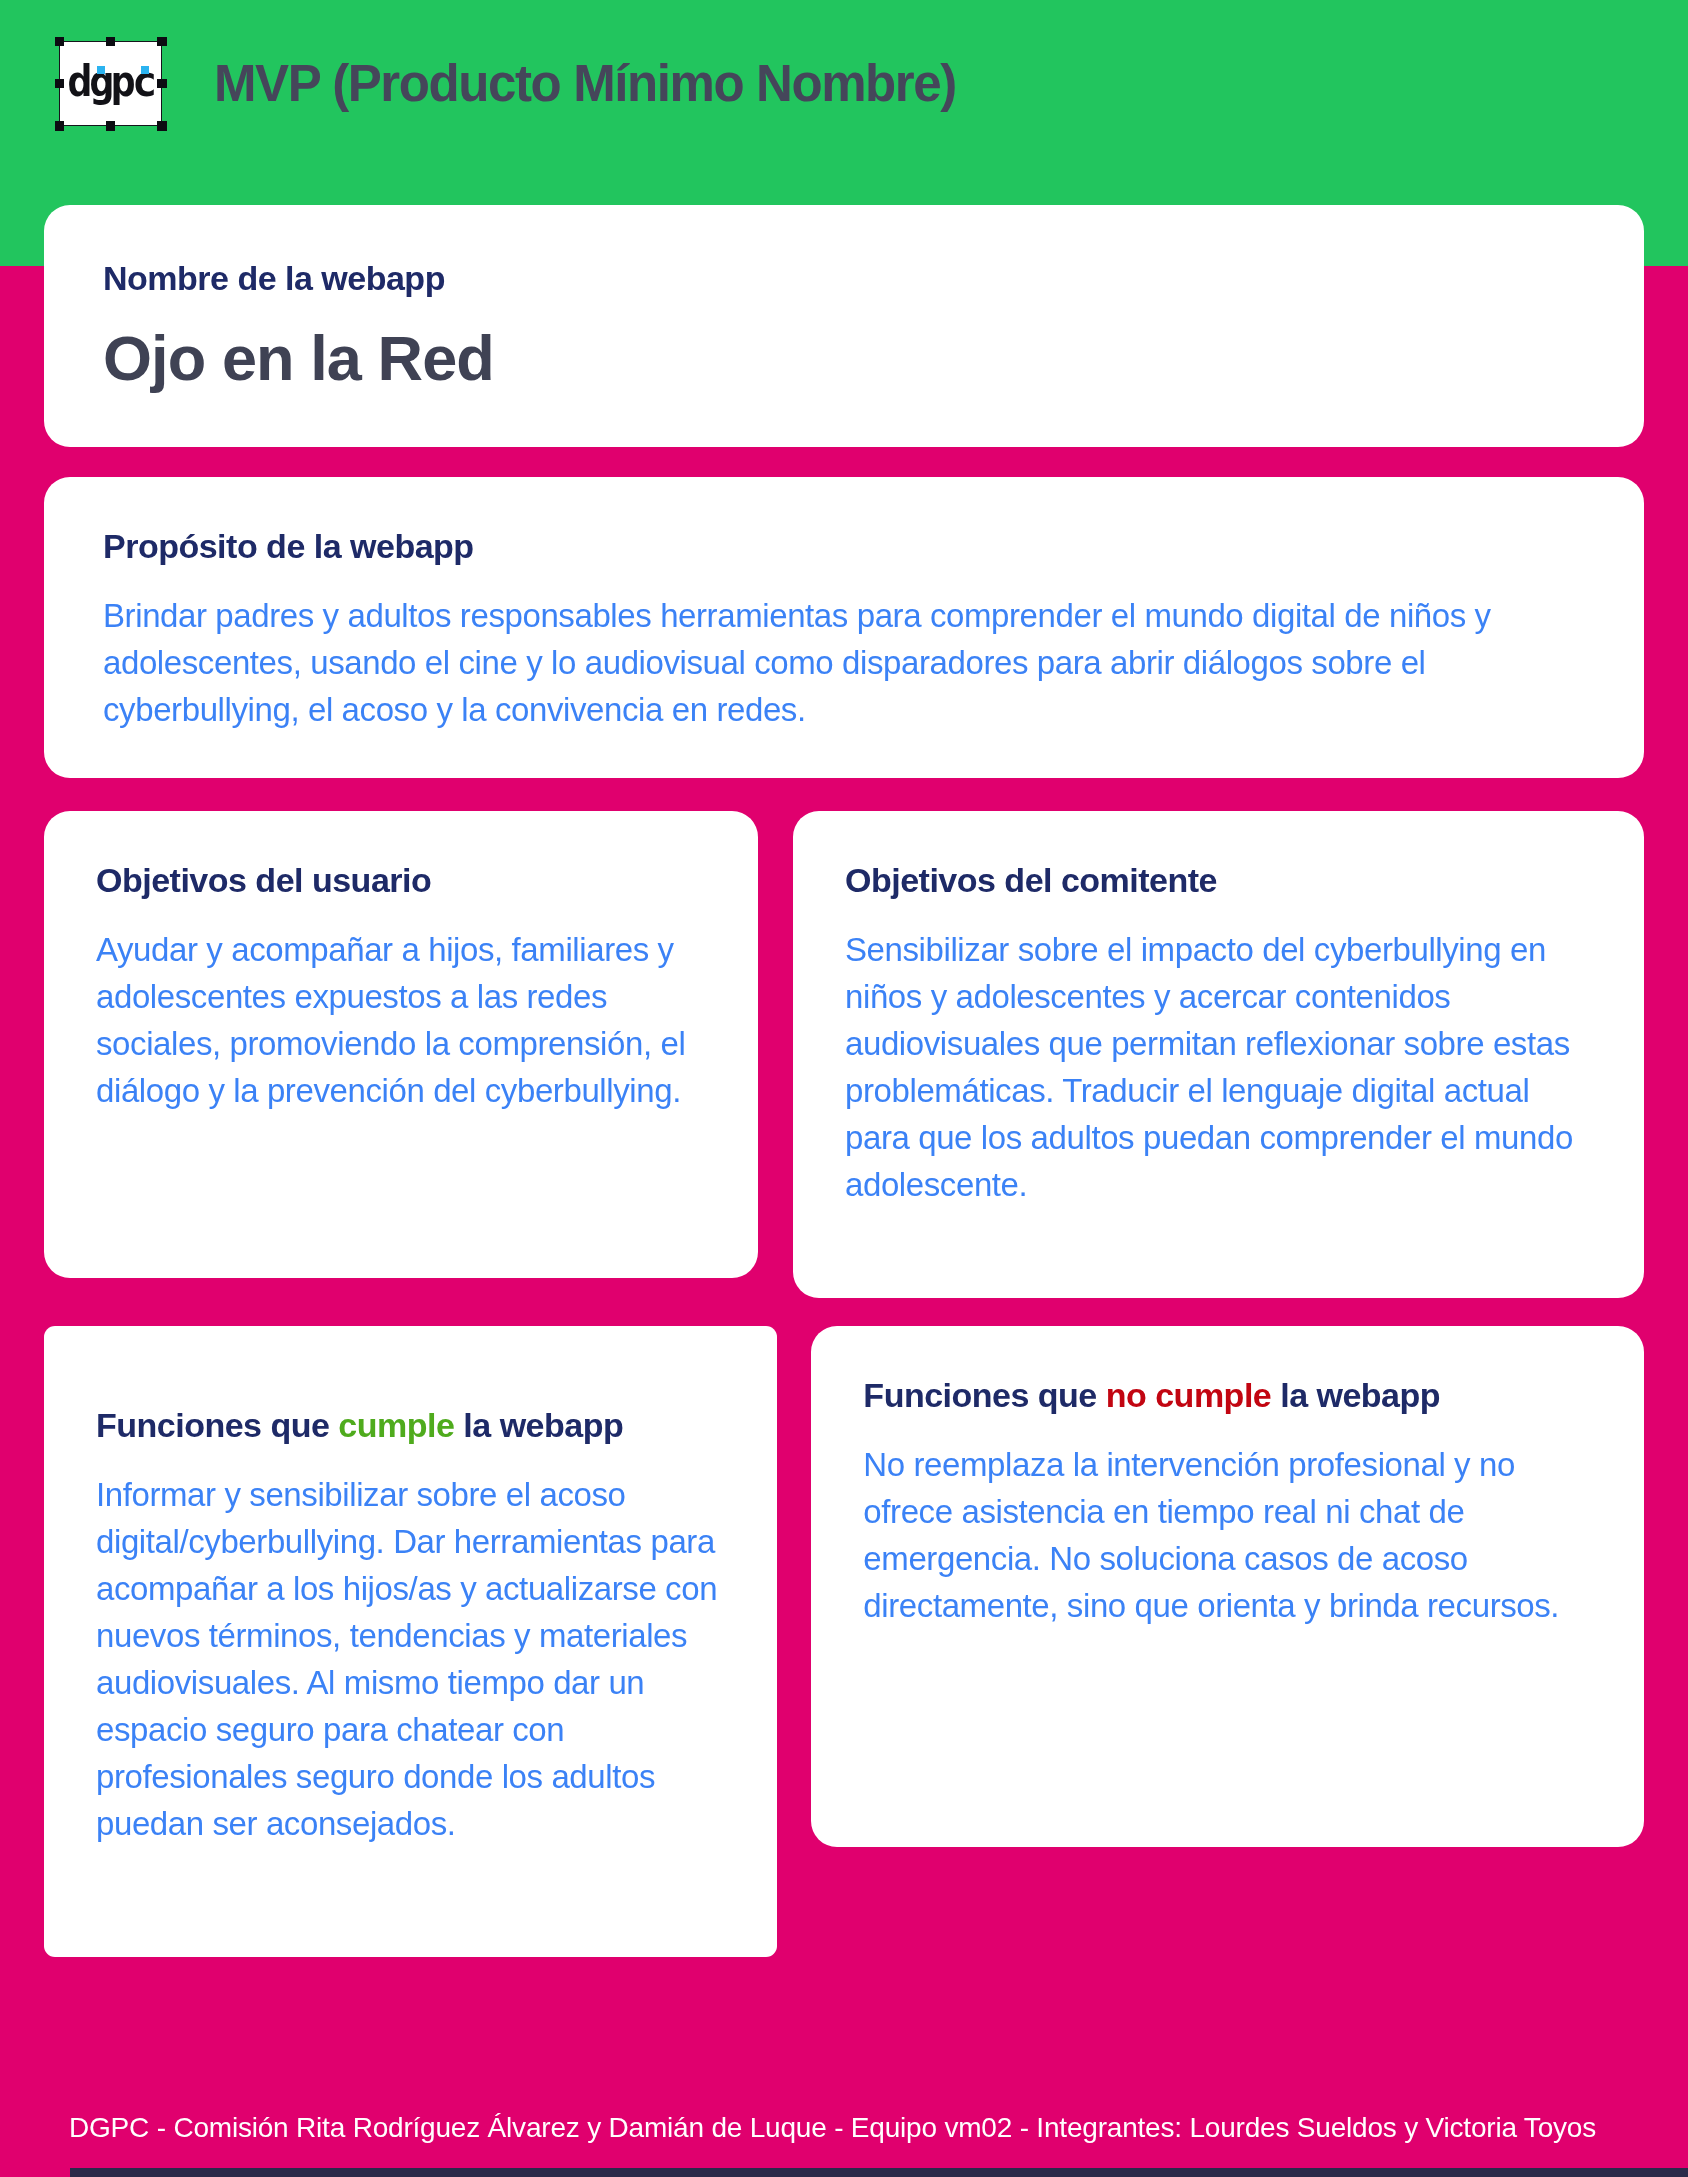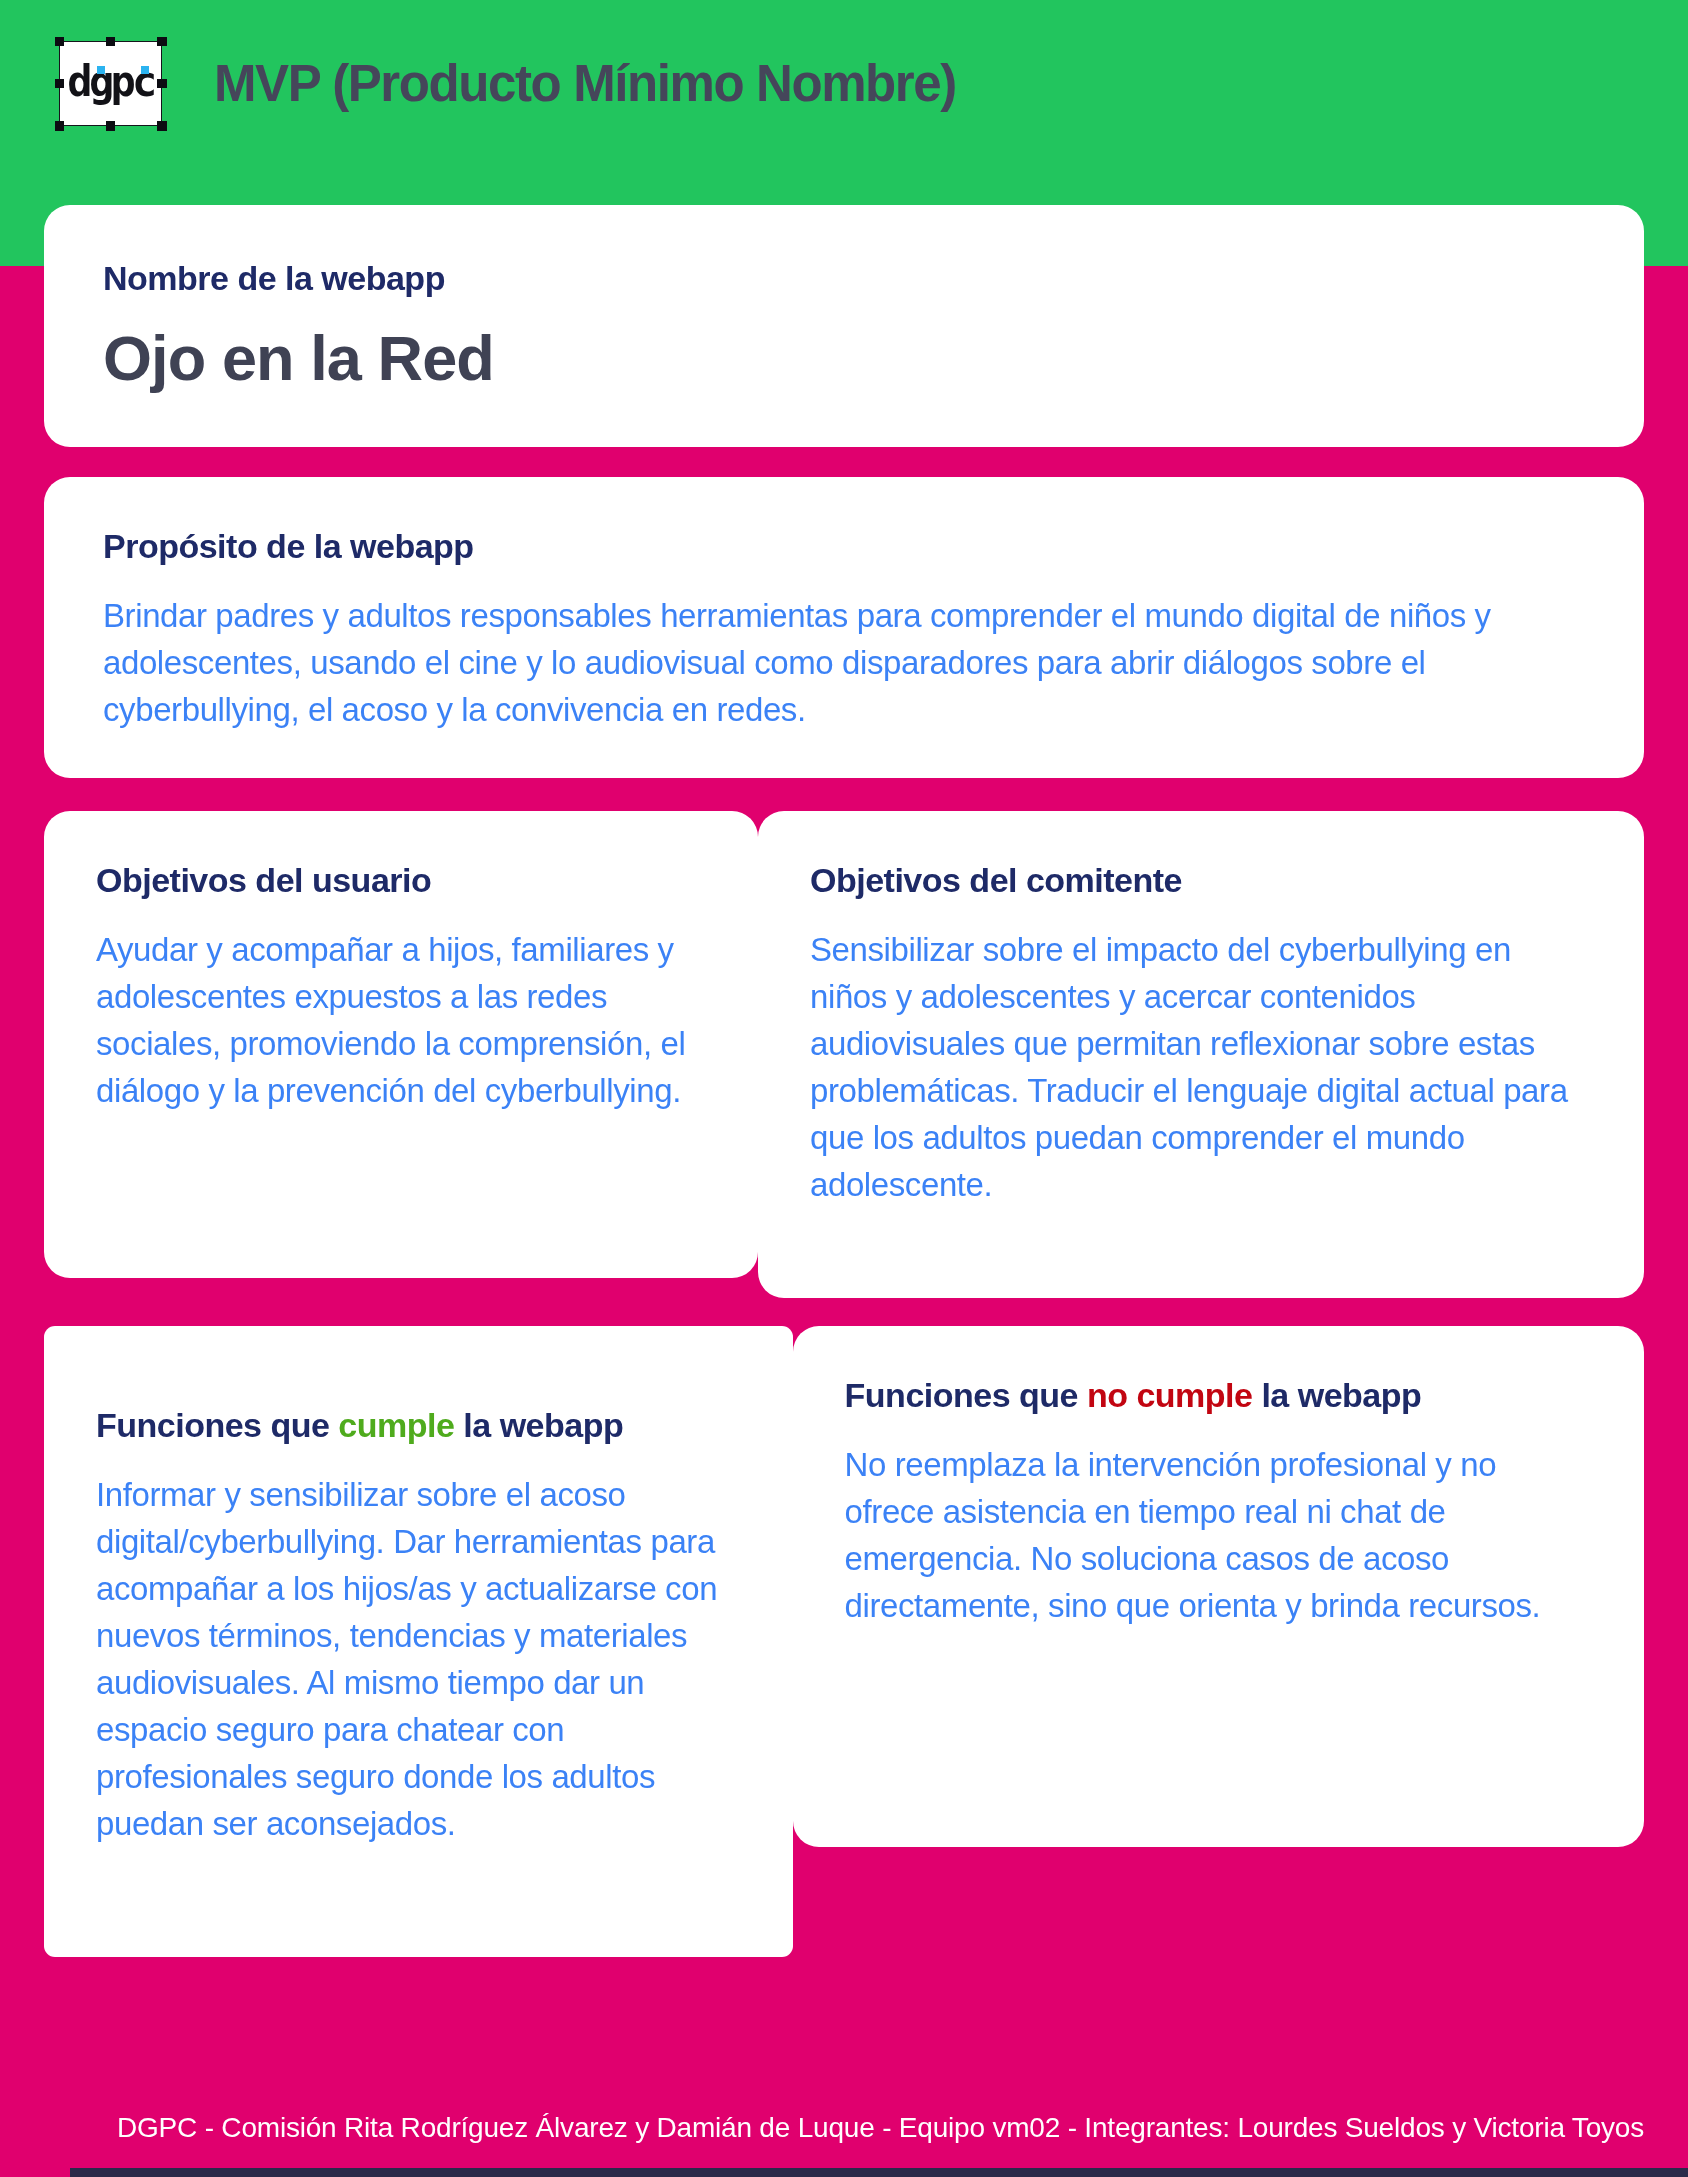--- a/index.html
+++ b/index.html
@@ -102,40 +102,39 @@
   }
   .body-text {
     margin-top: 26px;
     font-size: 33px;
     line-height: 47px;
     letter-spacing: -0.4px;
     color: #3b82f6;
   }
   .card-purpose .body-text { max-width: 1477px; }
 
-  .row { display: flex; align-items: flex-start; }
+  .row { display: flex; gap: 35px; align-items: flex-start; }
   .row-goals { margin-top: 33px; }
   .card-user-goals  { width: 714px; min-height: 467px; padding: 50px 52px 44px; }
   .card-client-goals{ flex: 1;      min-height: 487px; padding: 50px 52px 44px; }
 
   .row-functions { margin-top: 28px; }
   .card-functions-met     { width: 794px; min-height: 631px; padding: 80px 52px 44px; border-radius: 11px; }
   .card-functions-not-met { width: 903px; min-height: 521px; padding: 50px 52px 44px; margin-left: -0.9px; }
 
   .hl-green { color: #4fab1d; }
   .hl-red   { color: #c20511; }
 
   
   .footer-credits {
     margin-top: 155px;
-    padding: 0 44px;
+    padding: 0 69px;
     font-size: 28px;
     letter-spacing: -0.2px;
     color: #ffffff;
-    text-align: right;
   }
   .bottom-bar {
     position: absolute;
     left: 70px; right: 0; bottom: 0;
     height: 9.2px;
     background: #2a2a4a;
   }
 </style>
 </head>
 <body>

